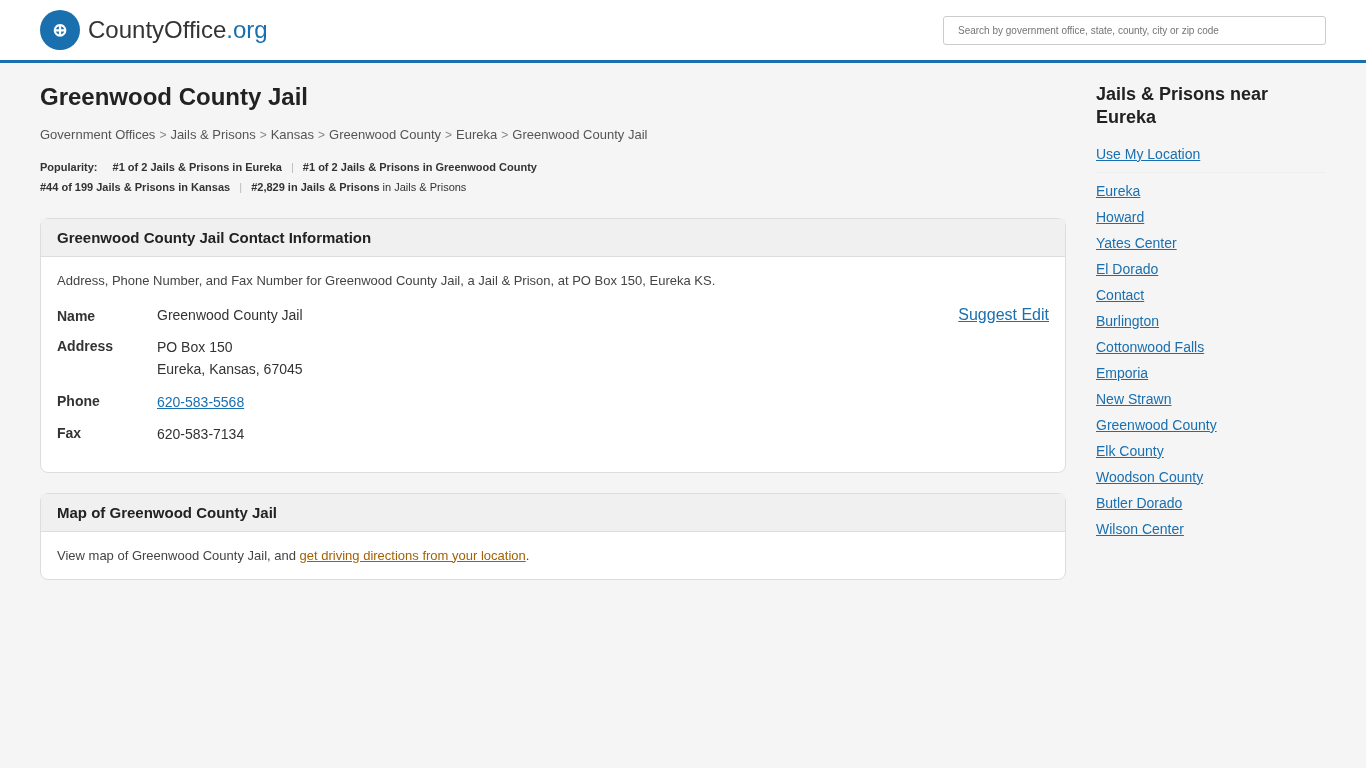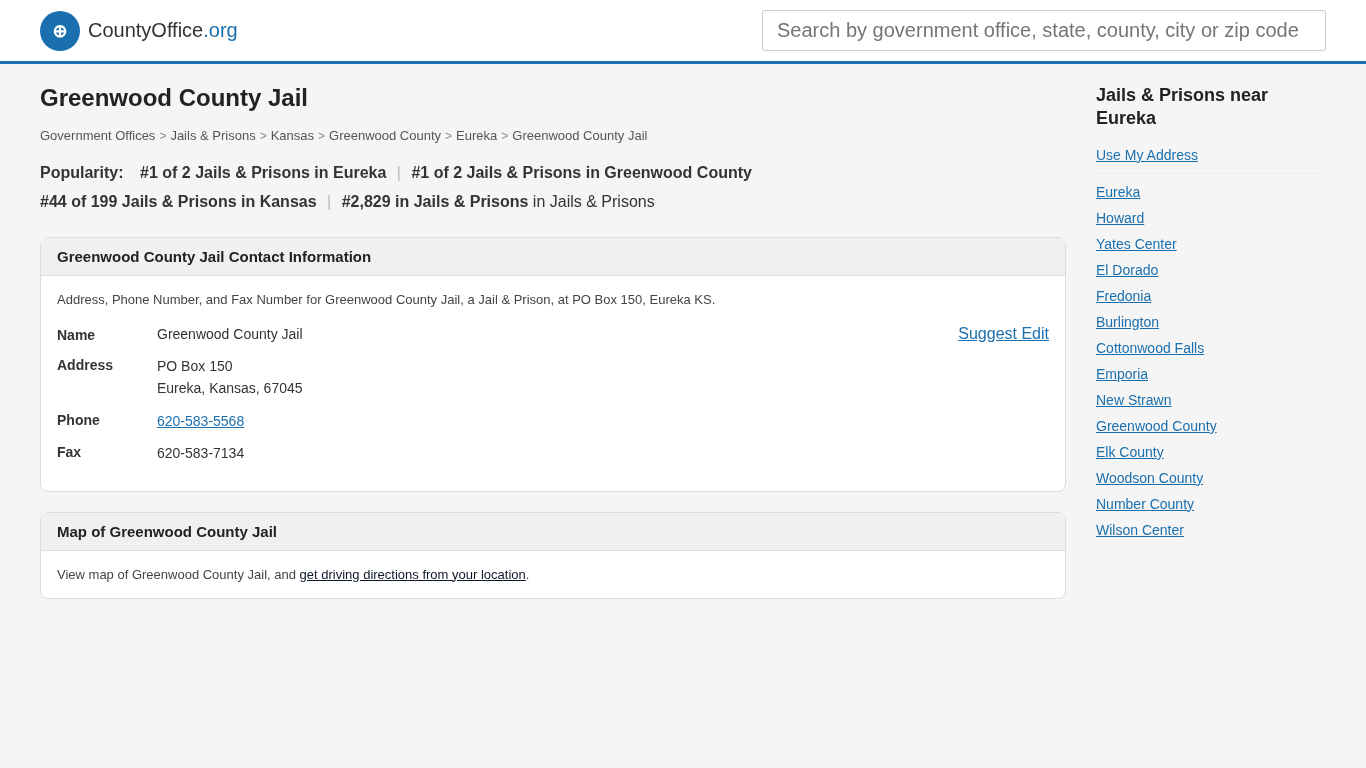--- a/index.html
+++ b/index.html
@@ -25,32 +25,32 @@
       background: #1a6faf;
       border-radius: 50%;
       display: flex;
       align-items: center;
       justify-content: center;
       color: white;
       font-size: 18px;
       font-weight: bold;
     }
     #logo-text {
-      font-size: 20px;
+      font-size: 24px;
       color: #333;
     }
     #logo-text span.org {
       color: #1a6faf;
     }
     #search-bar {
-      width: 564px;
+      width: 383px;
       padding: 8px 14px;
       border: 1px solid #ccc;
       border-radius: 3px;
-      font-size: 20px;
+      font-size: 10px;
       color: #888;
       outline: none;
     }
 
     
     #page-wrapper {
       max-width: 1366px;
       margin: 0 auto;
       padding: 20px 40px;
       display: flex;
@@ -85,21 +85,21 @@
     #breadcrumb a {
       color: #555;
       text-decoration: none;
       text-align: center;
     }
     #breadcrumb .sep { color: #888; font-size: 12px; }
 
     
     #popularity-section {
       margin-bottom: 20px;
-      font-size: 16px;
+      font-size: 11px;
       line-height: 1.8;
     }
     #popularity-section .pop-label {
       font-weight: bold;
     }
     #popularity-section .pop-badge {
       font-weight: bold;
     }
     .sep-bar {
       color: #bbb;
@@ -284,41 +284,41 @@
           <span class="info-label">Fax</span>
           <div class="info-value">620-583-7134</div>
         </div>
       </div>
     </div>
 
     <div class="section-box">
       <div class="section-header">Map of Greenwood County Jail</div>
       <div class="section-body">
         <p class="map-desc">
-          <span>View map of Greenwood County Jail, and </span><a href="#" style="text-decoration:underline;color:#0f172a;margin-top:8px;">get driving directions from your location</a><span>.</span>
+          <span>View map of Greenwood County Jail, and </span><a href="#" style="text-decoration:underline;color:#a16207;margin-top:8px;">get driving directions from your location</a><span>.</span>
         </p>
       </div>
     </div>
 
   </div>
 
   <div id="sidebar">
     <div id="sidebar-title">Jails &amp; Prisons near Eureka</div>
 
-    <a class="sidebar-link" href="#">Use My Address</a>
+    <a class="sidebar-link" href="#">Use My Location</a>
     <hr class="sidebar-divider">
     <a class="sidebar-link" href="#">Eureka</a>
     <a class="sidebar-link" href="#">Howard</a>
     <a class="sidebar-link" href="#">Yates Center</a>
     <a class="sidebar-link" href="#">El Dorado</a>
-    <a class="sidebar-link" href="#">Fredonia</a>
+    <a class="sidebar-link" href="#">Contact</a>
     <a class="sidebar-link" href="#">Burlington</a>
     <a class="sidebar-link" href="#">Cottonwood Falls</a>
     <a class="sidebar-link" href="#">Emporia</a>
     <a class="sidebar-link" href="#">New Strawn</a>
     <a class="sidebar-link" href="#">Greenwood County</a>
     <a class="sidebar-link" href="#">Elk County</a>
     <a class="sidebar-link" href="#">Woodson County</a>
-    <a class="sidebar-link" href="#">Number County</a>
+    <a class="sidebar-link" href="#">Butler Dorado</a>
     <a class="sidebar-link" href="#">Wilson Center</a>
   </div>
 
 </div>
 
 </body></html>

